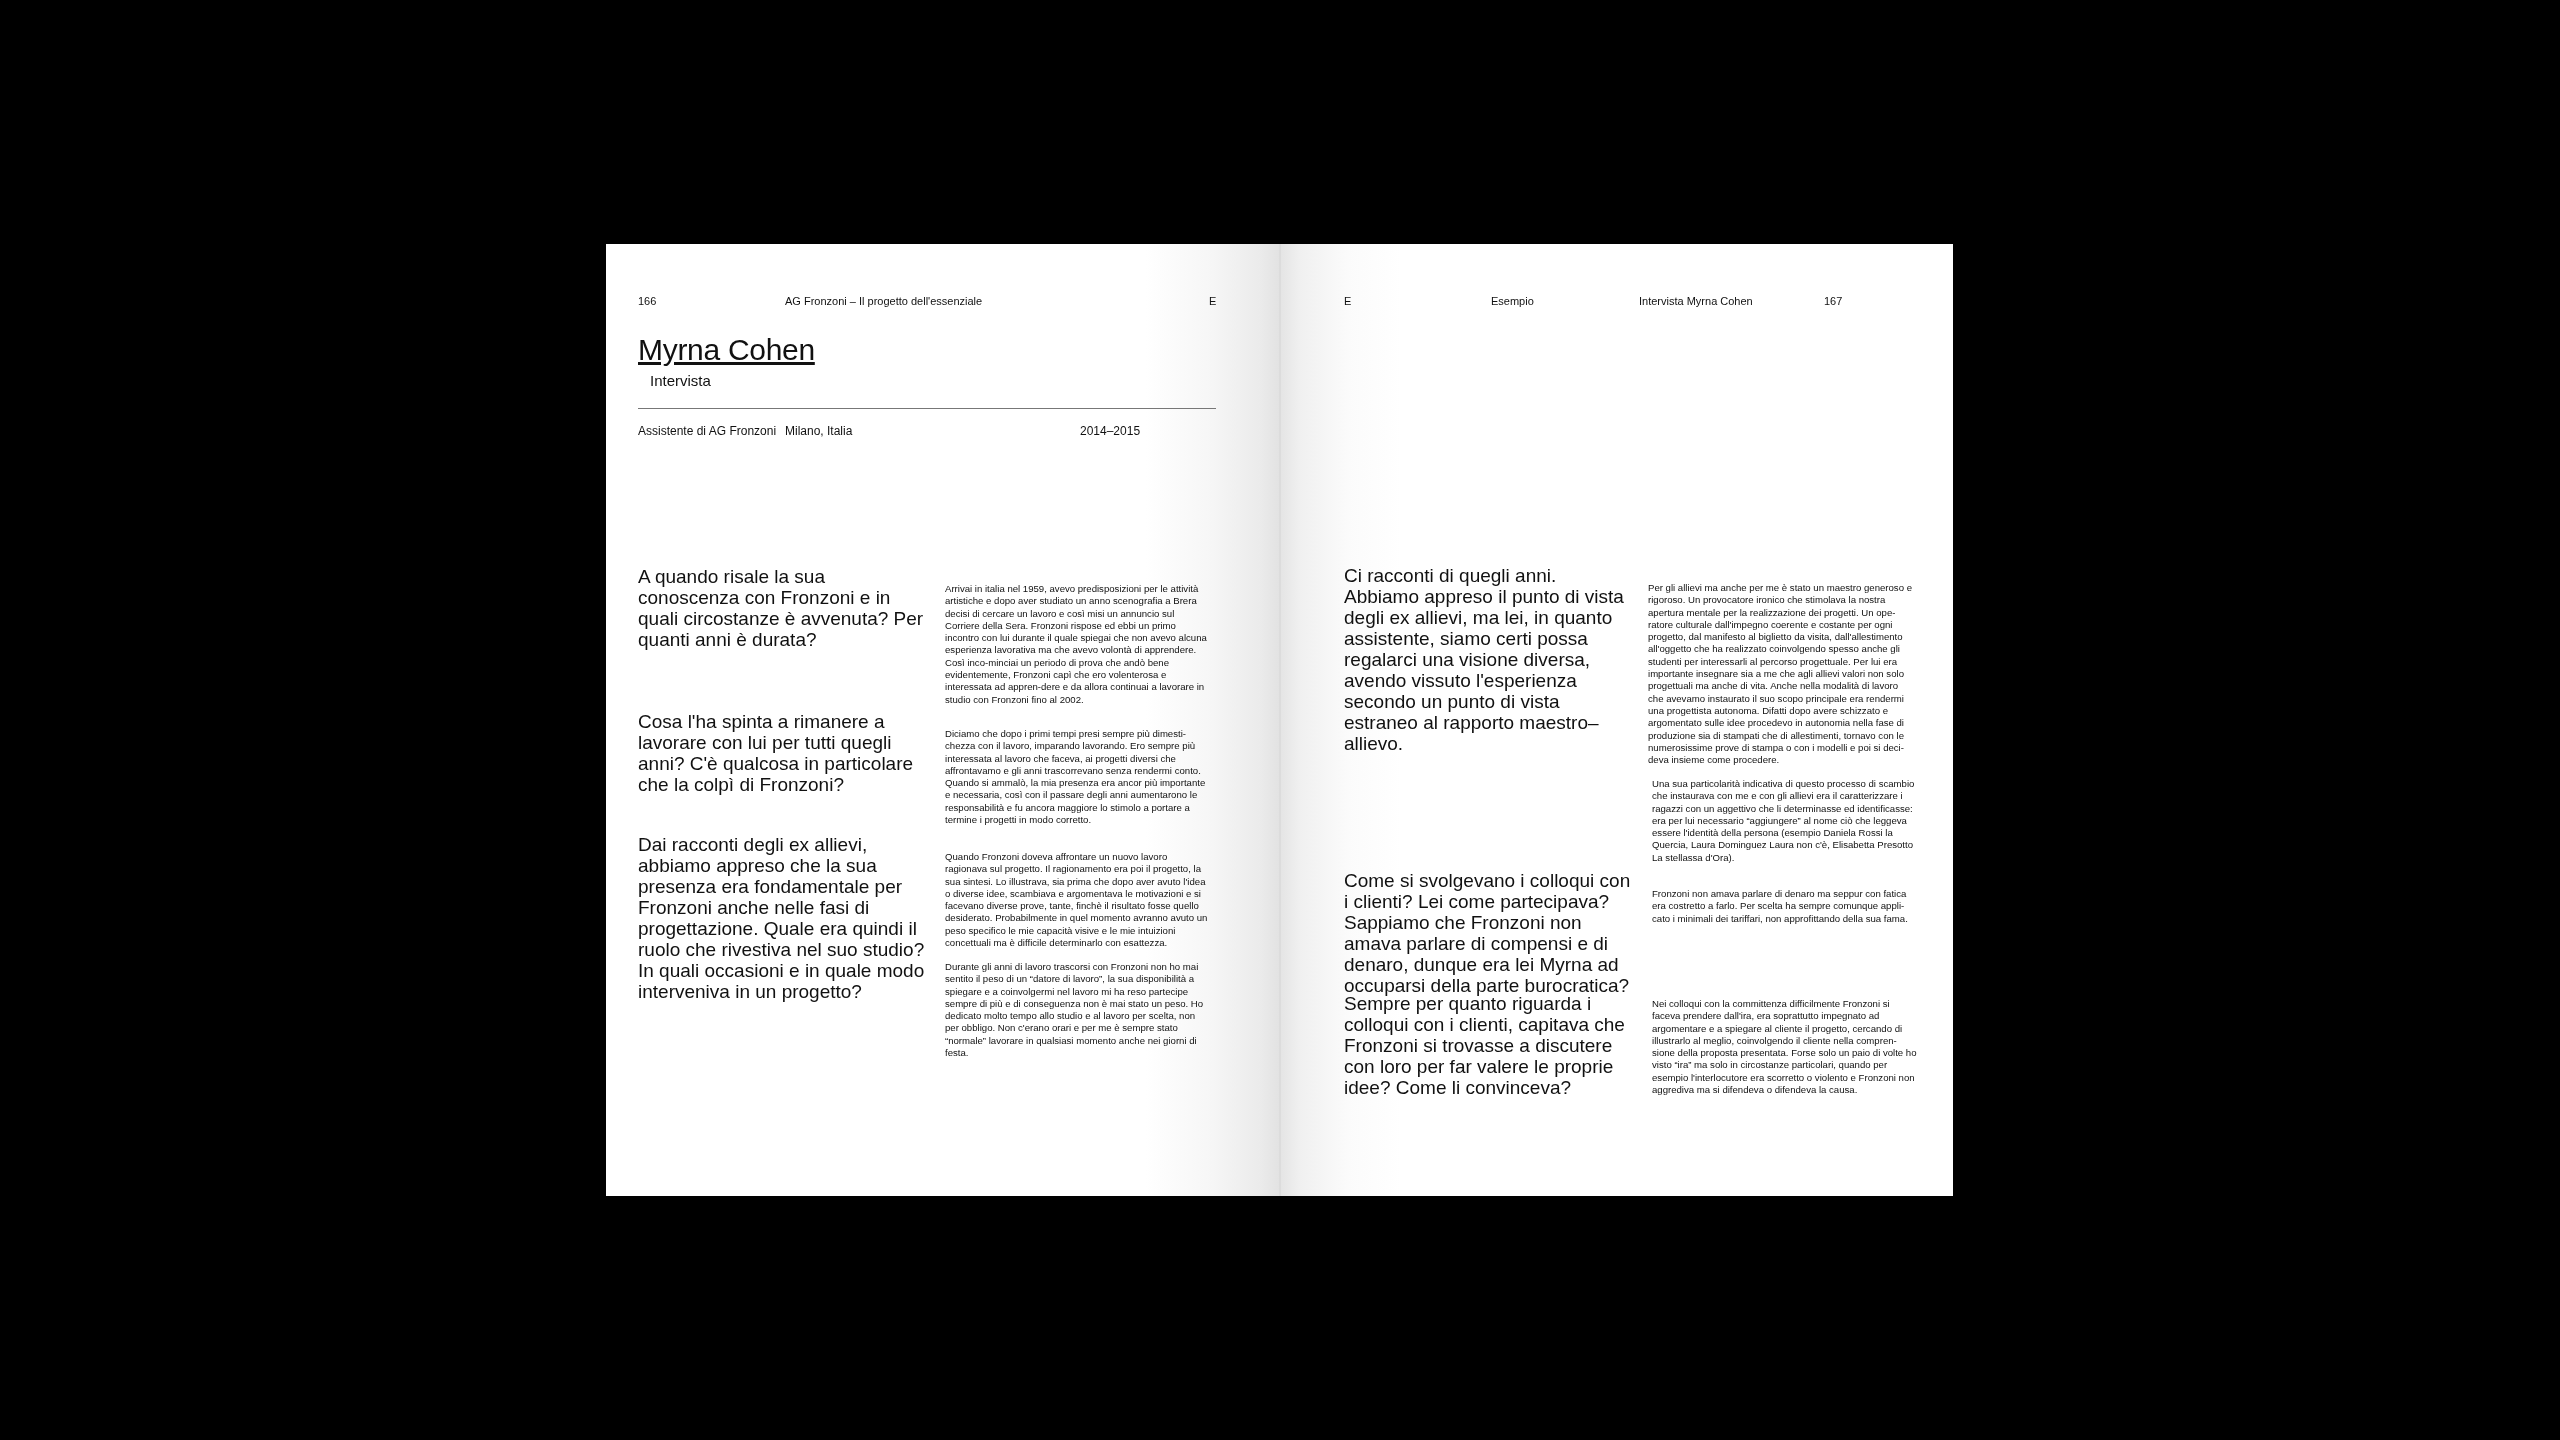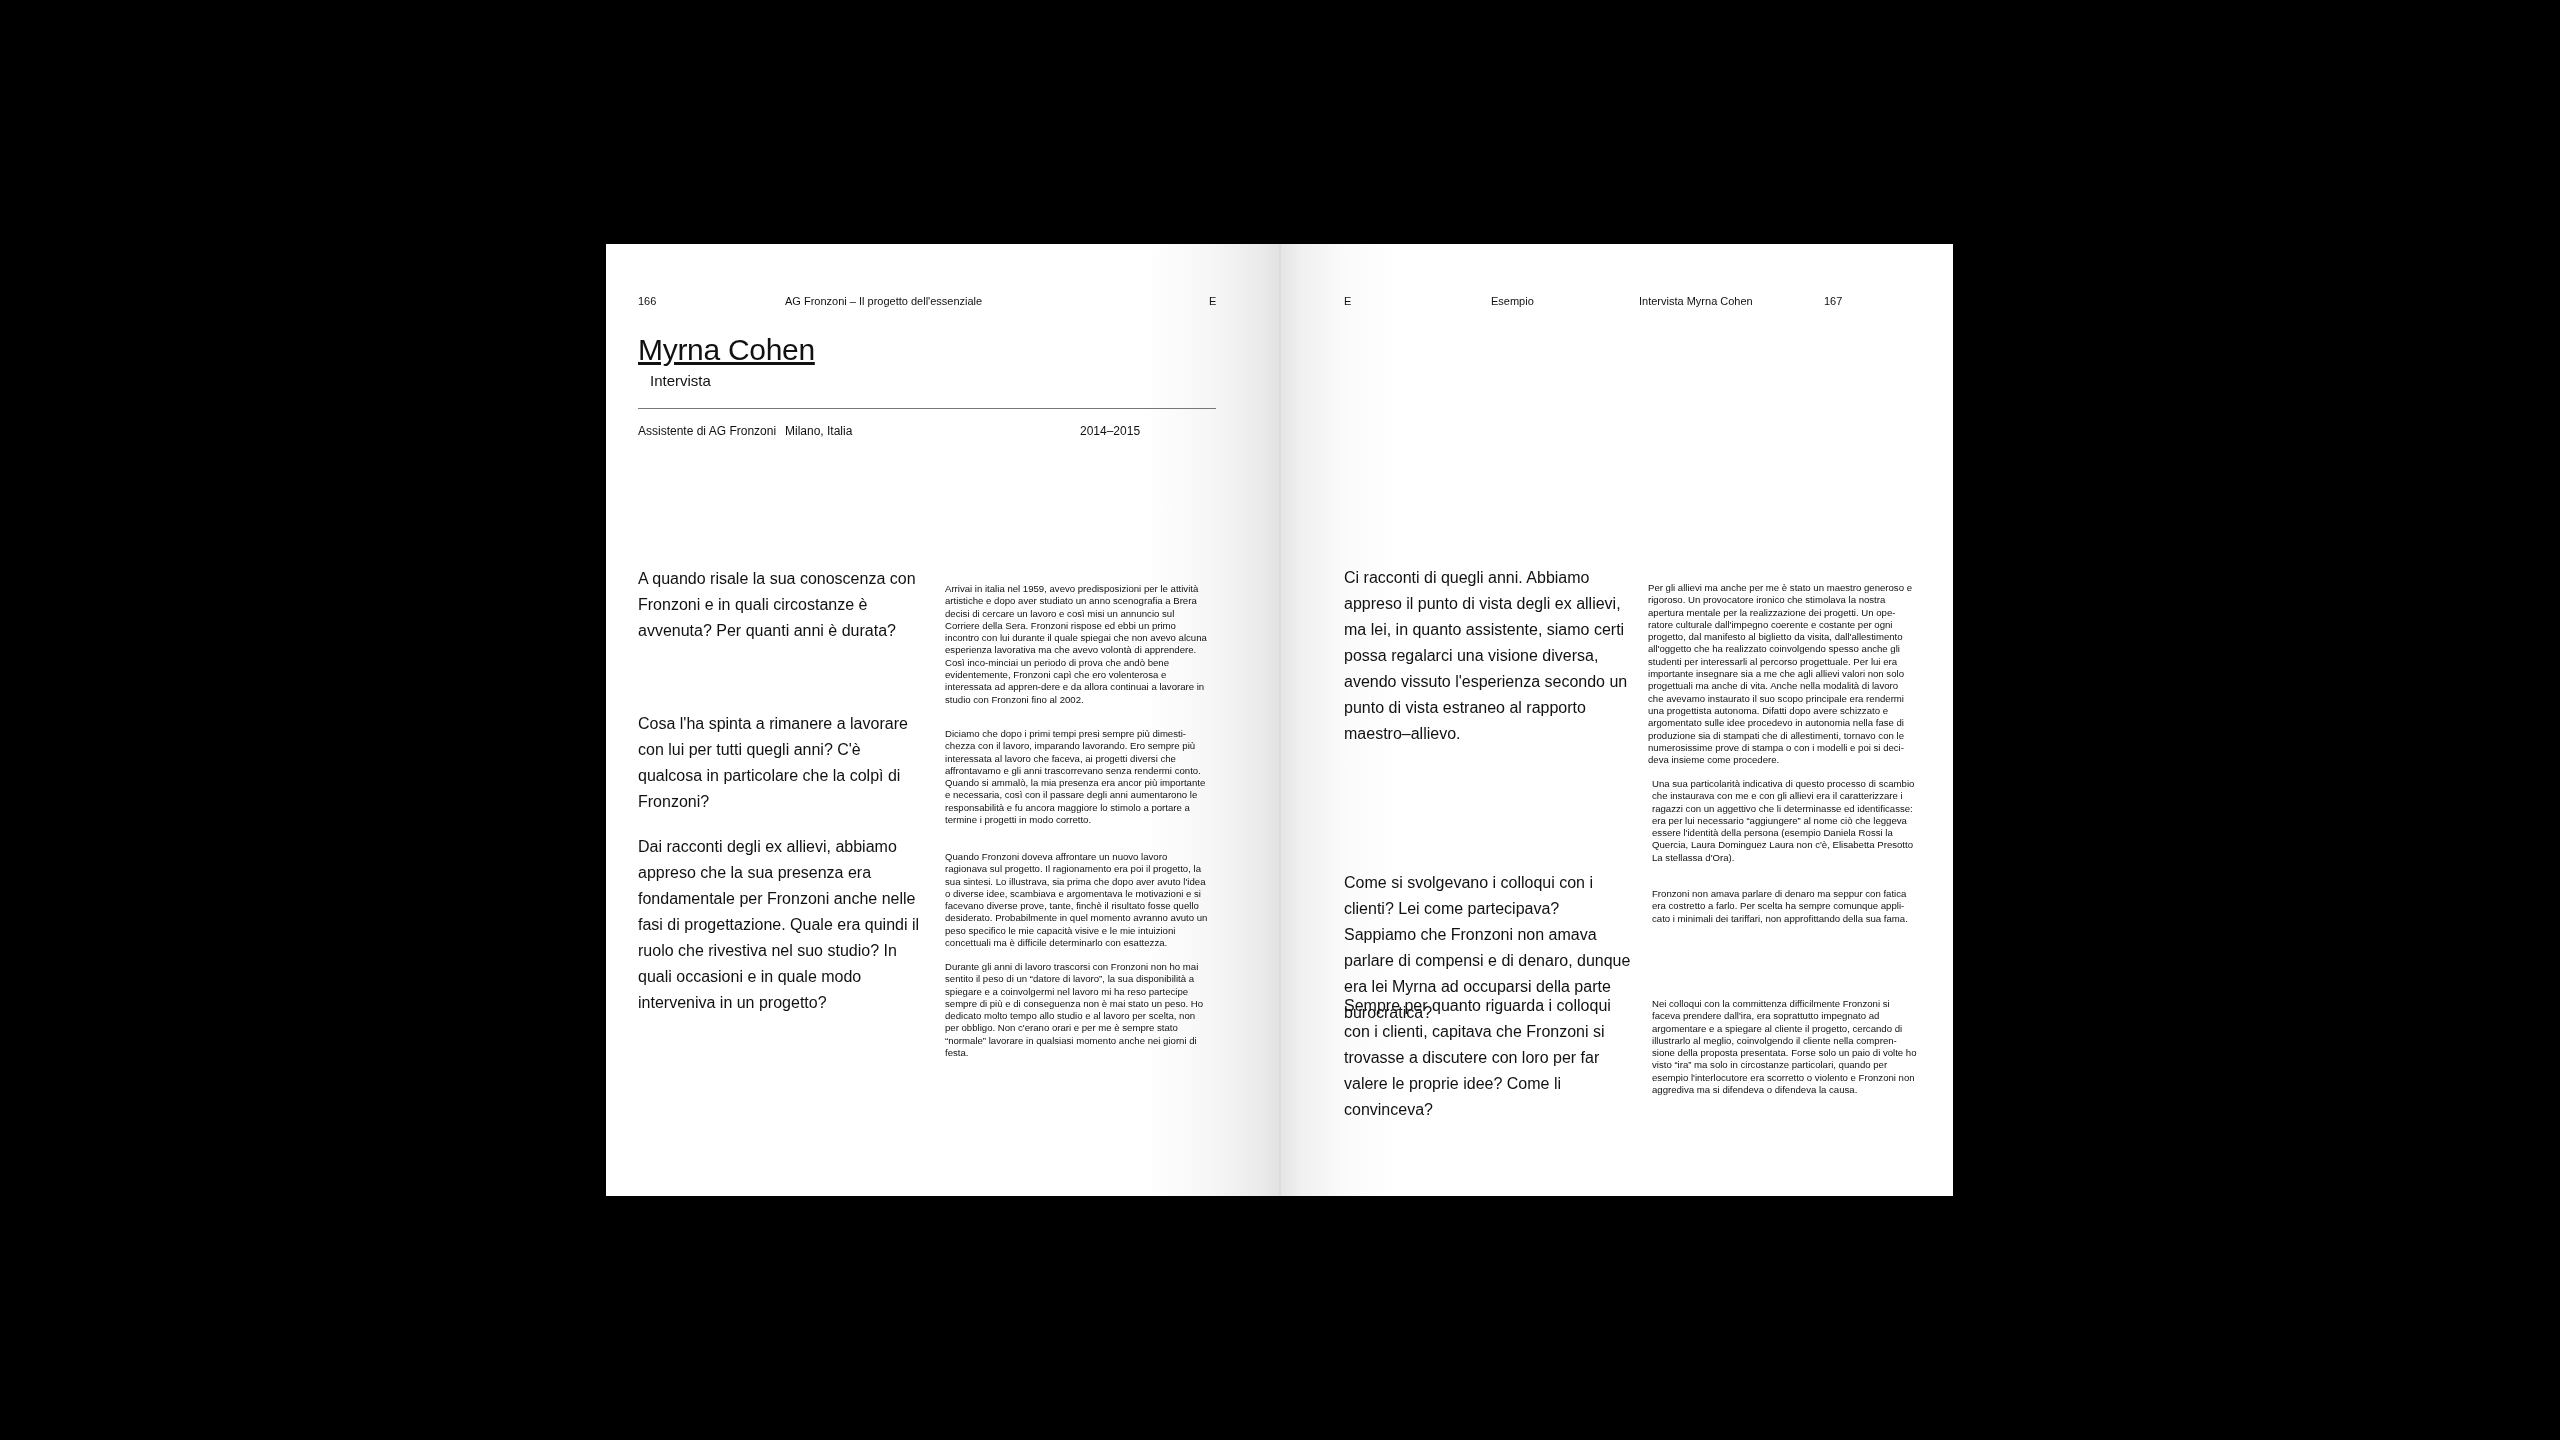--- a/index.html
+++ b/index.html
@@ -12,21 +12,21 @@
     background: linear-gradient(to right, #ffffff 0%, #ffffff 80%, #f6f6f6 90%, #ebebeb 97%, #e2e2e2 100%); }
   .page.right { left: 1280px; width: 673px;
     background: linear-gradient(to right, #e4e4e4 0%, #f0f0f0 3%, #fbfbfb 10%, #ffffff 18%, #ffffff 100%); }
   .spine { position: absolute; left: 1279px; top: 244px; width: 2px; height: 952px; background: #dcdcdc; }
   .abs { position: absolute; }
   .hdr { font-size: 11px; line-height: 14px; top: 278px; white-space: nowrap; margin-top: 16px; }
   .title { font-size: 30px; line-height: 34px; top: 333px; left: 638px; letter-spacing: -0.3px; text-decoration: underline; }
   .subtitle { font-size: 15px; line-height: 18px; top: 372px; left: 638px; margin-left: 12px; }
   .rule { top: 408px; left: 638px; width: 578px; height: 1px; background: #777; }
   .meta { font-size: 12px; line-height: 13px; top: 425px; white-space: nowrap; }
-  .q { font-size: 16px; line-height: 26px; width: 290px; }
+  .q { font-size: 19px; line-height: 21px; width: 290px; }
   .a { font-size: 9.6px; line-height: 12.3px; width: 290px; }
   .a p { margin: 12px; }
 </style>
 </head>
 <body>
 
 <div class="page left"></div>
 <div class="page right"></div>
 <div class="spine abs"></div>
 

